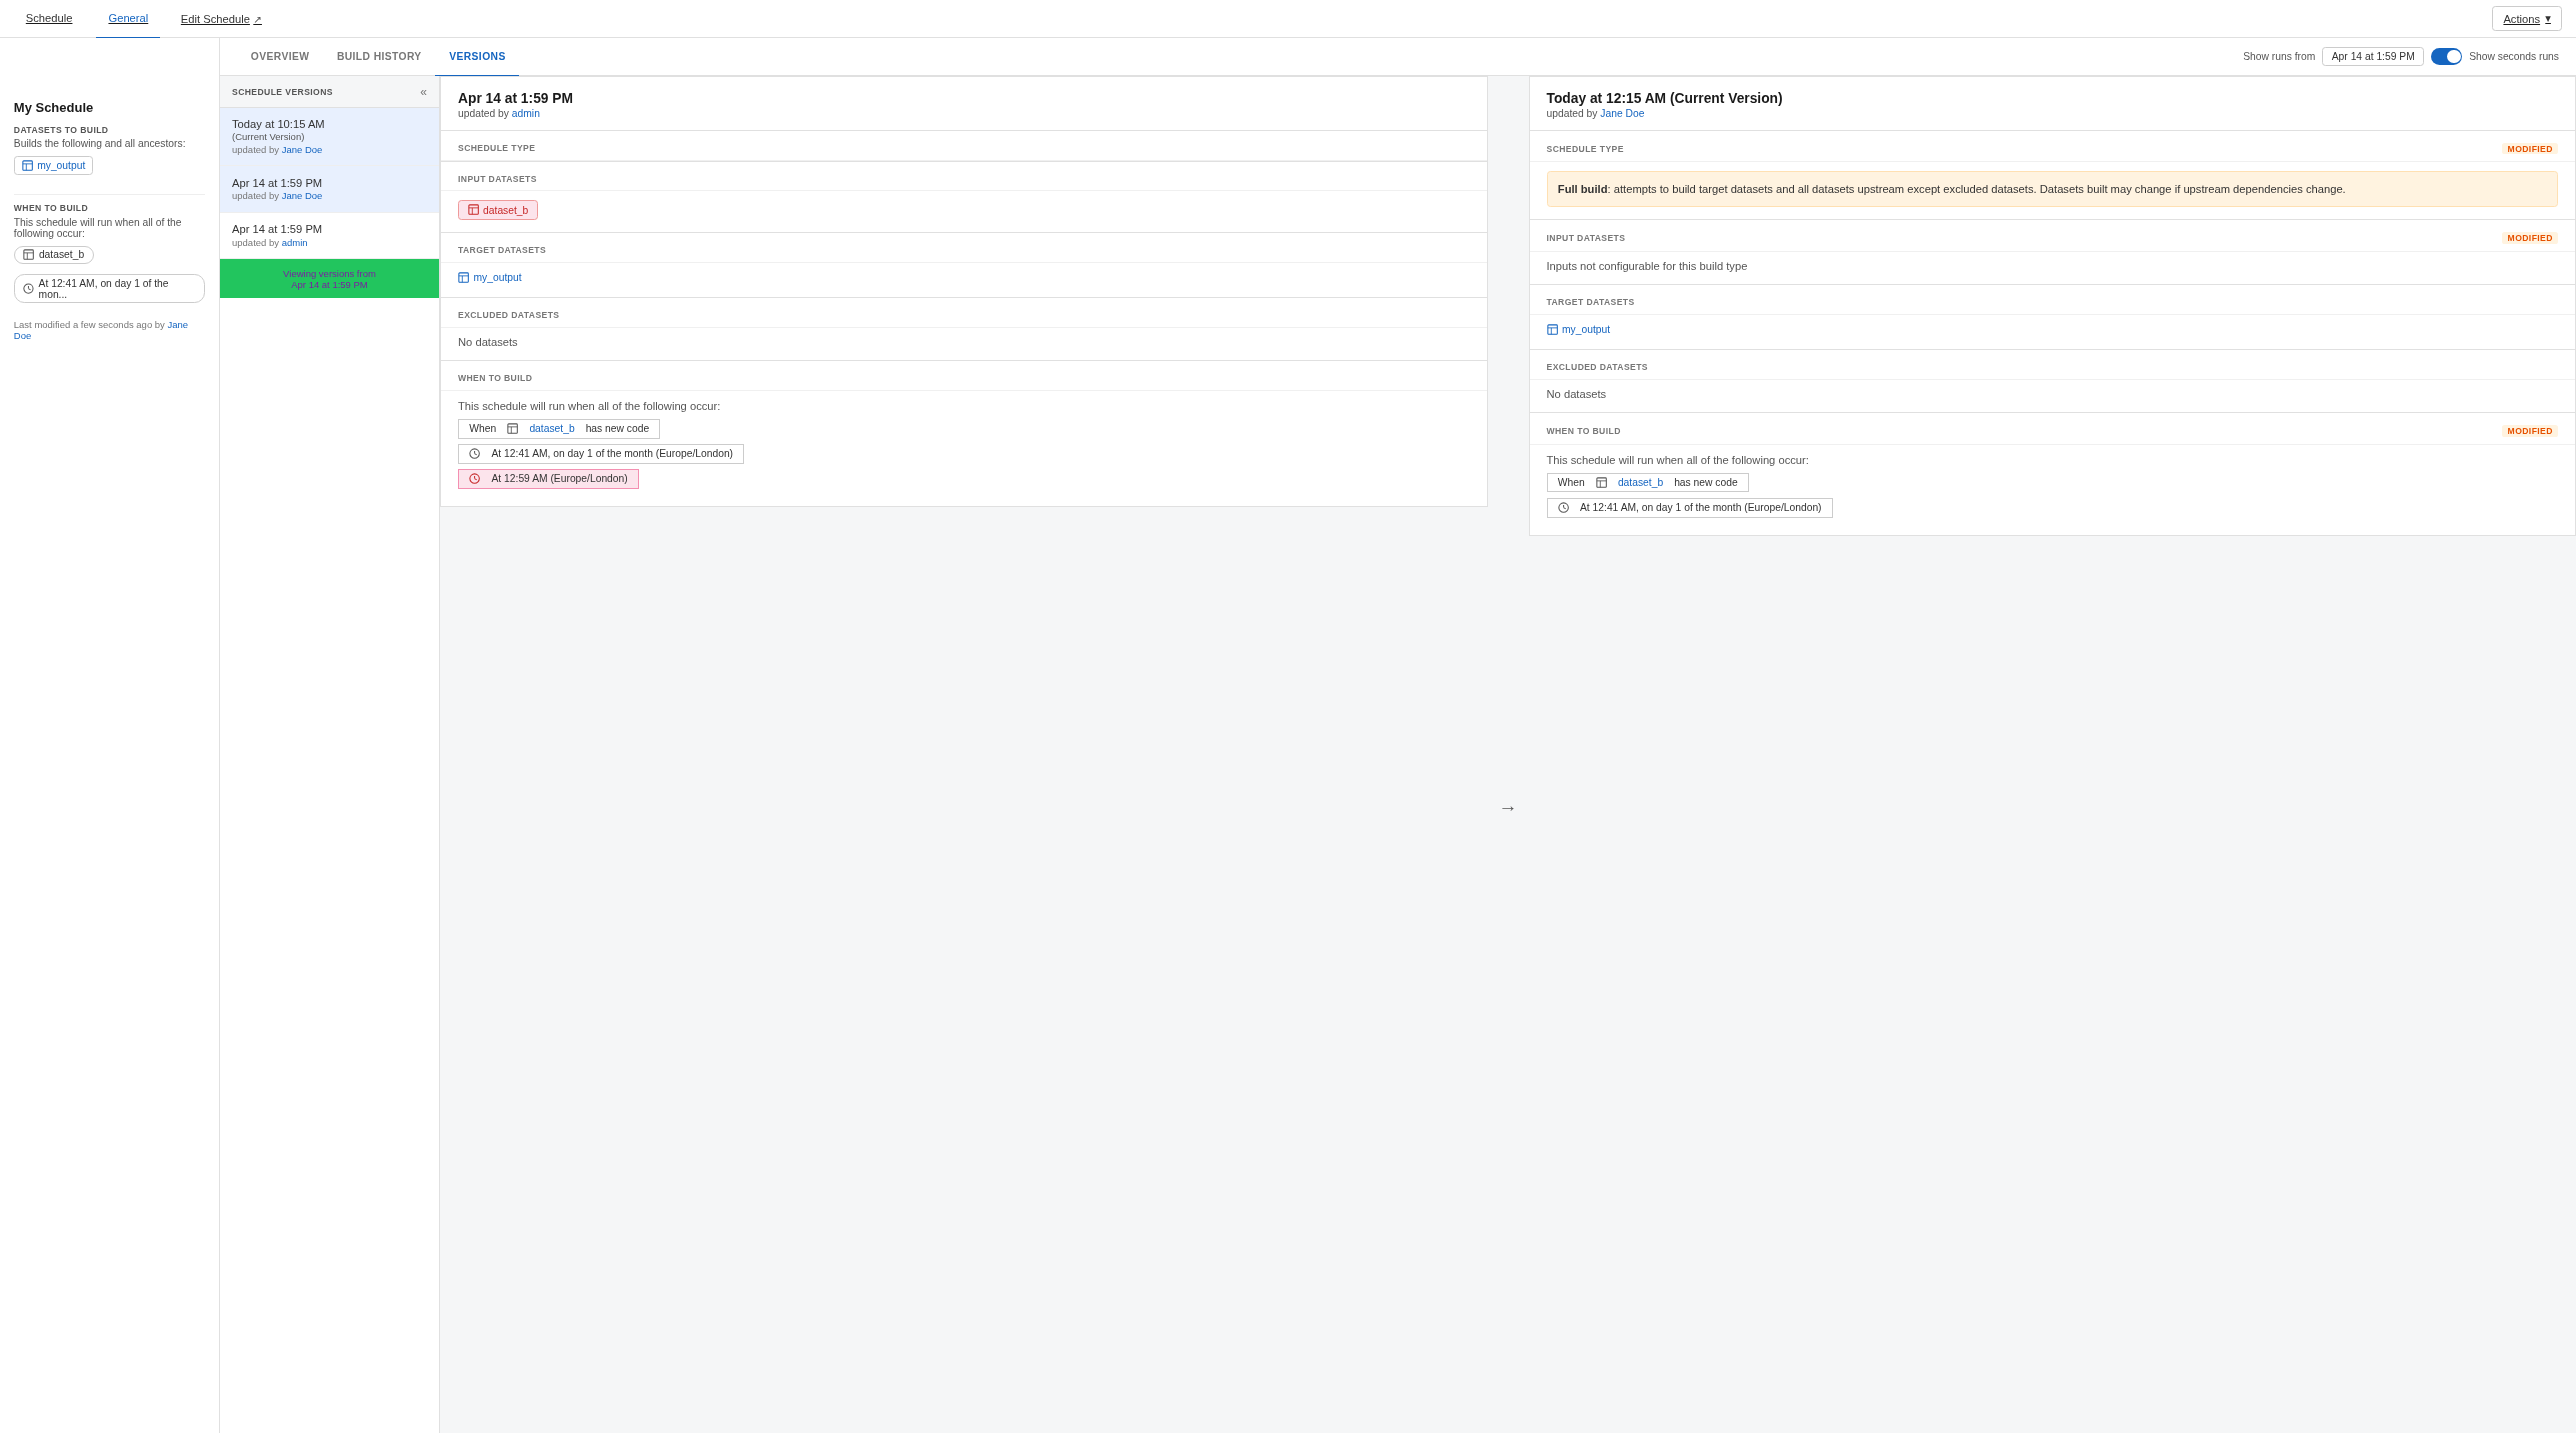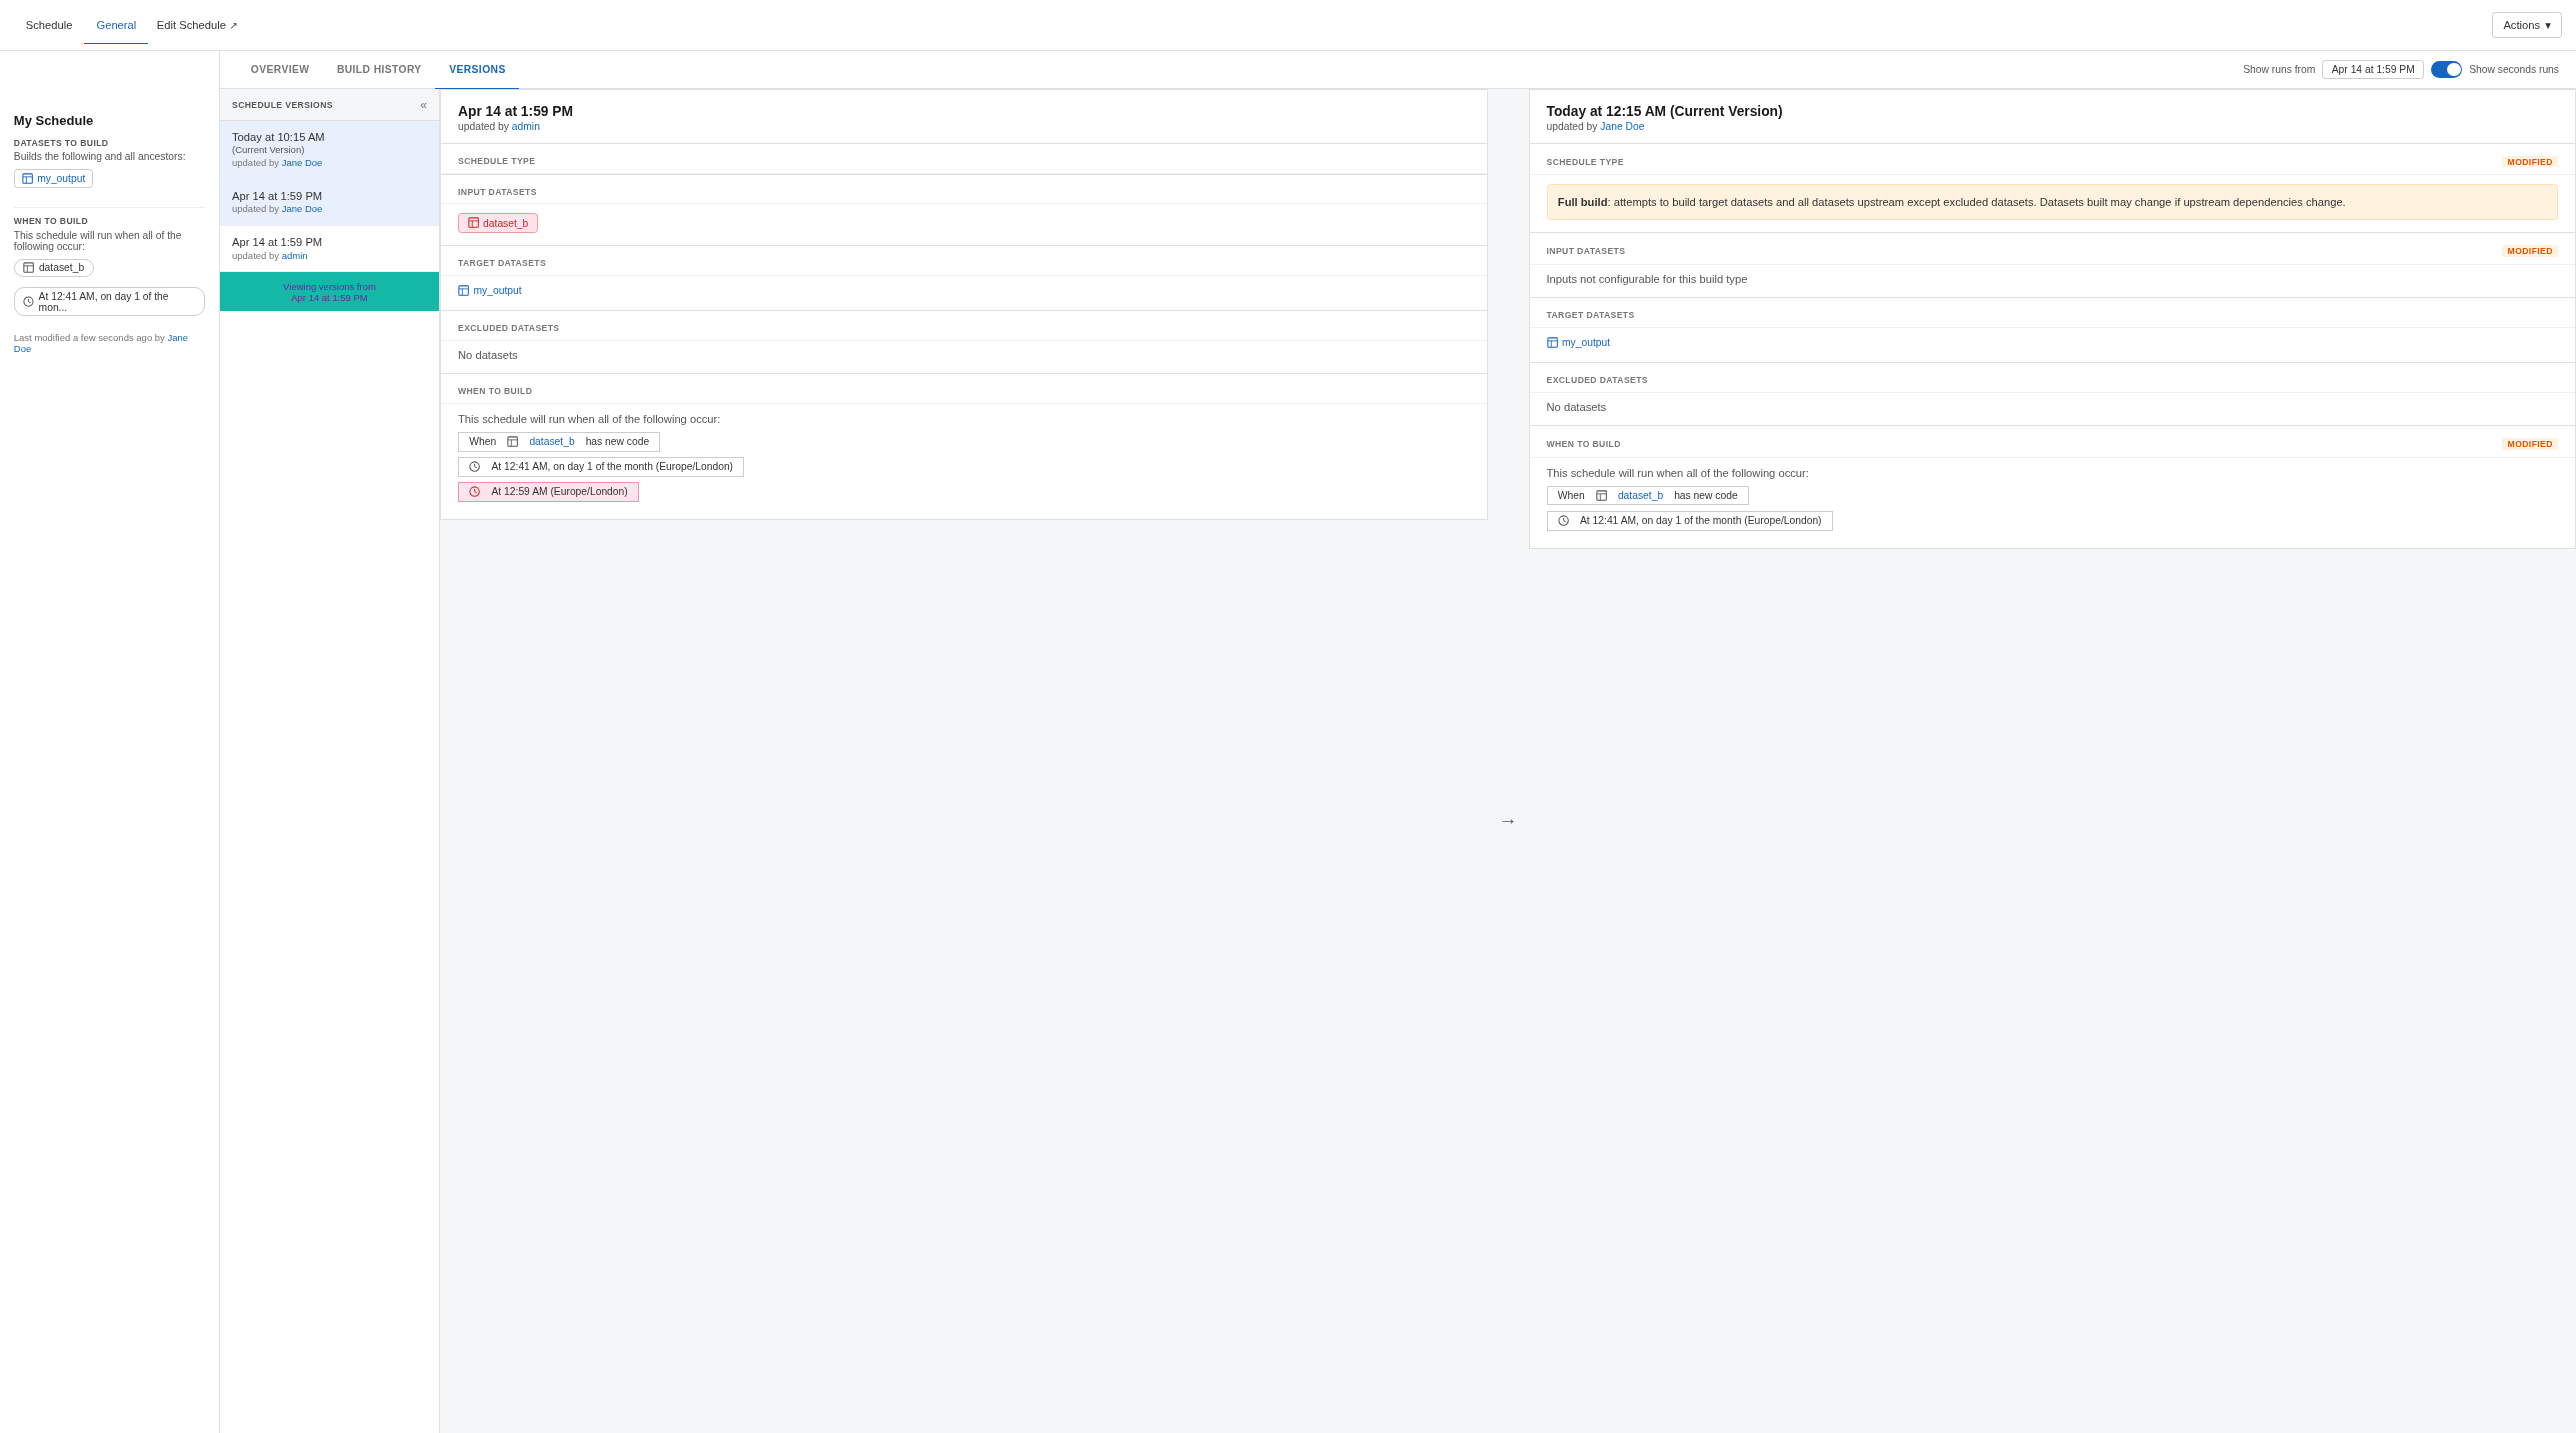--- a/index.html
+++ b/index.html
@@ -1,22 +1,22 @@
 <!DOCTYPE html>
 <html style="font-size:13.8px"><head>
   <meta charset="utf-8">
   <style>
     * { box-sizing: border-box; margin: 0; padding: 0; }
     body { font-family: -apple-system, BlinkMacSystemFont, 'Segoe UI', sans-serif; font-size: 11.2px; background: #f5f6f7; color: #1a1a1a; }
 
     
     .top-nav {
-      display: flex; align-items: center; height: 51px;
+      display: flex; align-items: center; height: 38px;
       background: #fff; border-bottom: 0.9px solid #e0e0e0;
-      padding: 0 13.8px; gap: 0;
+      padding: 0 13.8px; gap: 12px; text-decoration: underline;
     }
     .top-nav-tab {
       padding: 0 12px; height: 38px; display: flex; align-items: center;
       font-size: 11.2px; color: #555; cursor: pointer; border-bottom: 1.7px solid transparent;
       text-decoration: none;
     }
     .top-nav-tab.active { color: #1565c0; border-bottom: 1.7px solid #1565c0; font-weight: 500; }
     .top-nav-tab.plain { color: #333; }
     .edit-schedule-link {
       display: flex; align-items: center; gap: 3.4px; color: #333; font-size: 11.2px; cursor: pointer; padding: 0 8.6px; justify-content: center;
@@ -111,21 +111,21 @@
       padding: 10.3px 12px; border-bottom: 0.9px solid #eee; cursor: pointer;
     }
     .version-item.selected { background: #e8f0fe; }
     .version-item.highlighted { background: #e8f0fe; }
     .version-item-date { font-size: 11.2px; font-weight: 500; color: #333; }
     .version-item-sub { font-size: 9.5px; color: #555; margin-top: 0.9px; }
     .version-item-updated { font-size: 9.5px; color: #777; margin-top: 1.7px; }
     .version-item-updated a { color: #1565c0; text-decoration: none; }
 
     .viewing-from-box {
-      background: #14b8a6; padding: 8.6px 12px; text-align: center; font-size: 9.5px; color: #7b1fa2;
+      background: #22c55e; padding: 8.6px 12px; text-align: center; font-size: 9.5px; color: #7b1fa2;
     }
 
     
     .comparison-area {
       flex: 1; display: flex; overflow: auto; background: #f5f6f7; gap: 0;
     }
 
     .version-col {
       flex: 1; min-width: 344px; padding: 0; overflow-y: auto;
       background: #f5f6f7;

